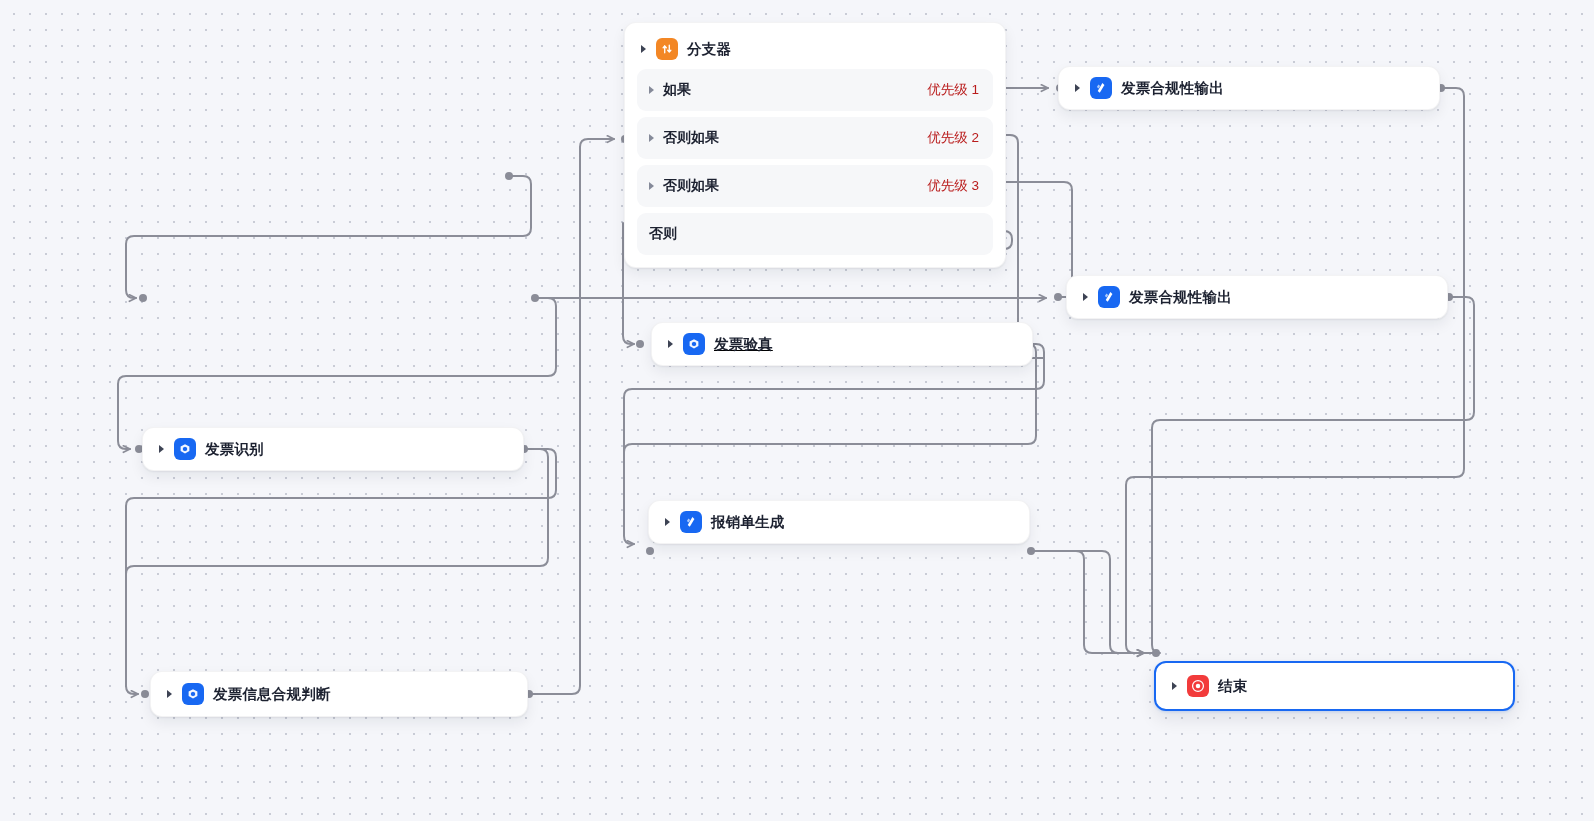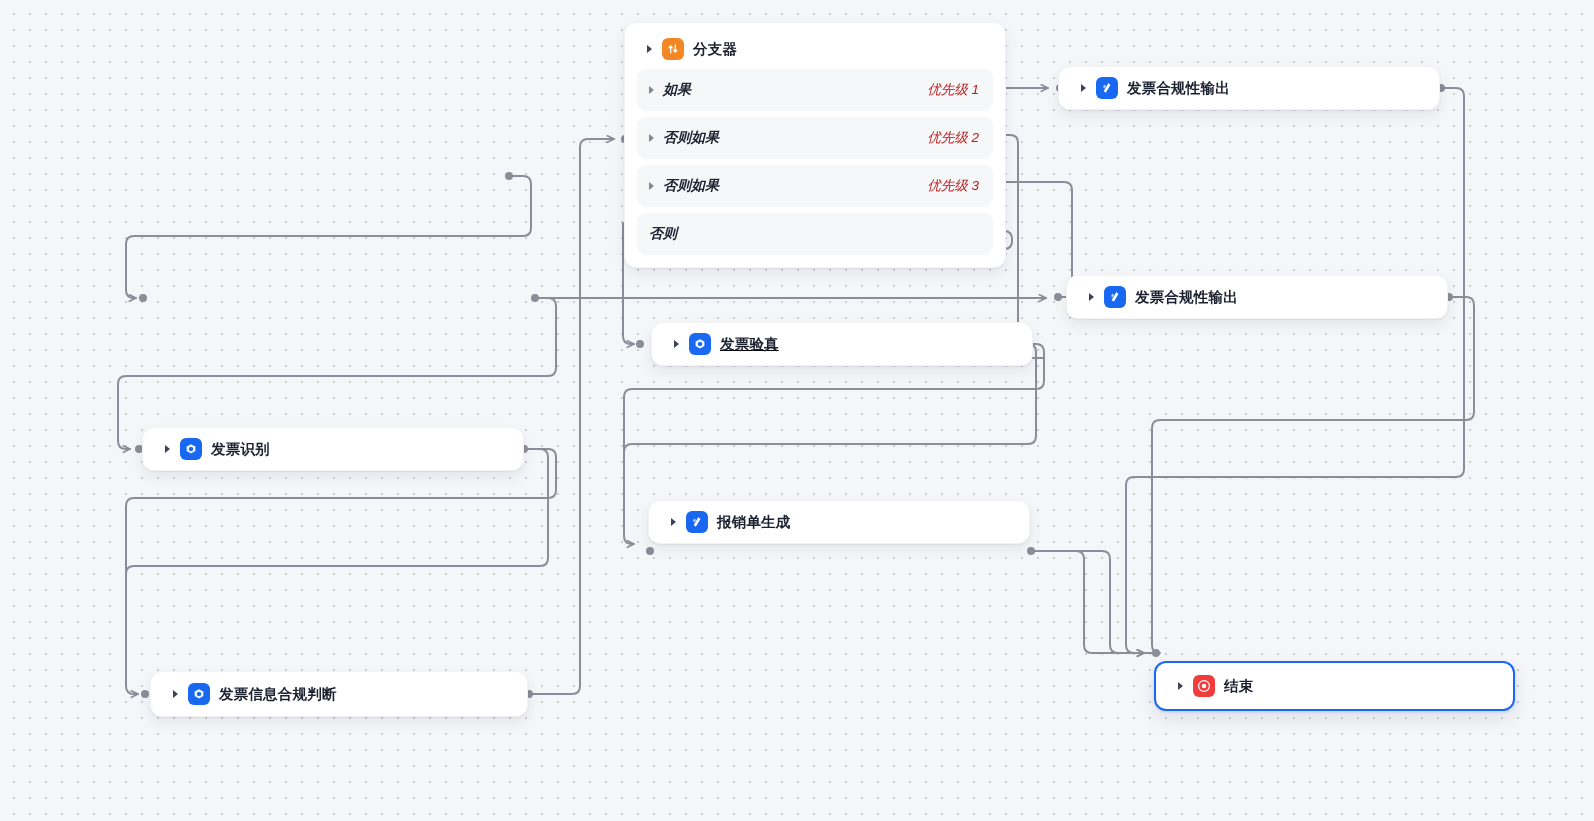--- a/index.html
+++ b/index.html
@@ -50,21 +50,21 @@
     flex-direction: column;
   }
   .node.selected {
     border: 2px solid #1868f2;
     box-shadow: 0 1px 3px rgba(24,104,242,0.18), 0 8px 18px rgba(16,24,40,0.09);
   }
   .node-head {
     display: flex;
     align-items: center;
     gap: 9px;
-    padding: 0 22px;
+    padding: 0 16px;
     height: 100%;
   }
   .node.has-branches .node-head {
     height: 46px;
     padding-top: 6px;
   }
   .caret {
     width: 0; height: 0;
     border-left: 5px solid #3d4354;
     border-top: 4px solid transparent;
@@ -94,21 +94,20 @@
     letter-spacing: .2px;
     white-space: nowrap;
   }
 
   
   .branch-list {
     padding: 0 12px 12px 12px;
     display: flex;
     flex-direction: column;
     gap: 6px;
-    font-style: italic;
   }
   .branch-row {
     background: #f6f7f9;
     border-radius: 9px;
     height: 42px;
     display: flex;
     align-items: center;
     padding: 0 14px 0 12px;
     gap: 8px;
   }

